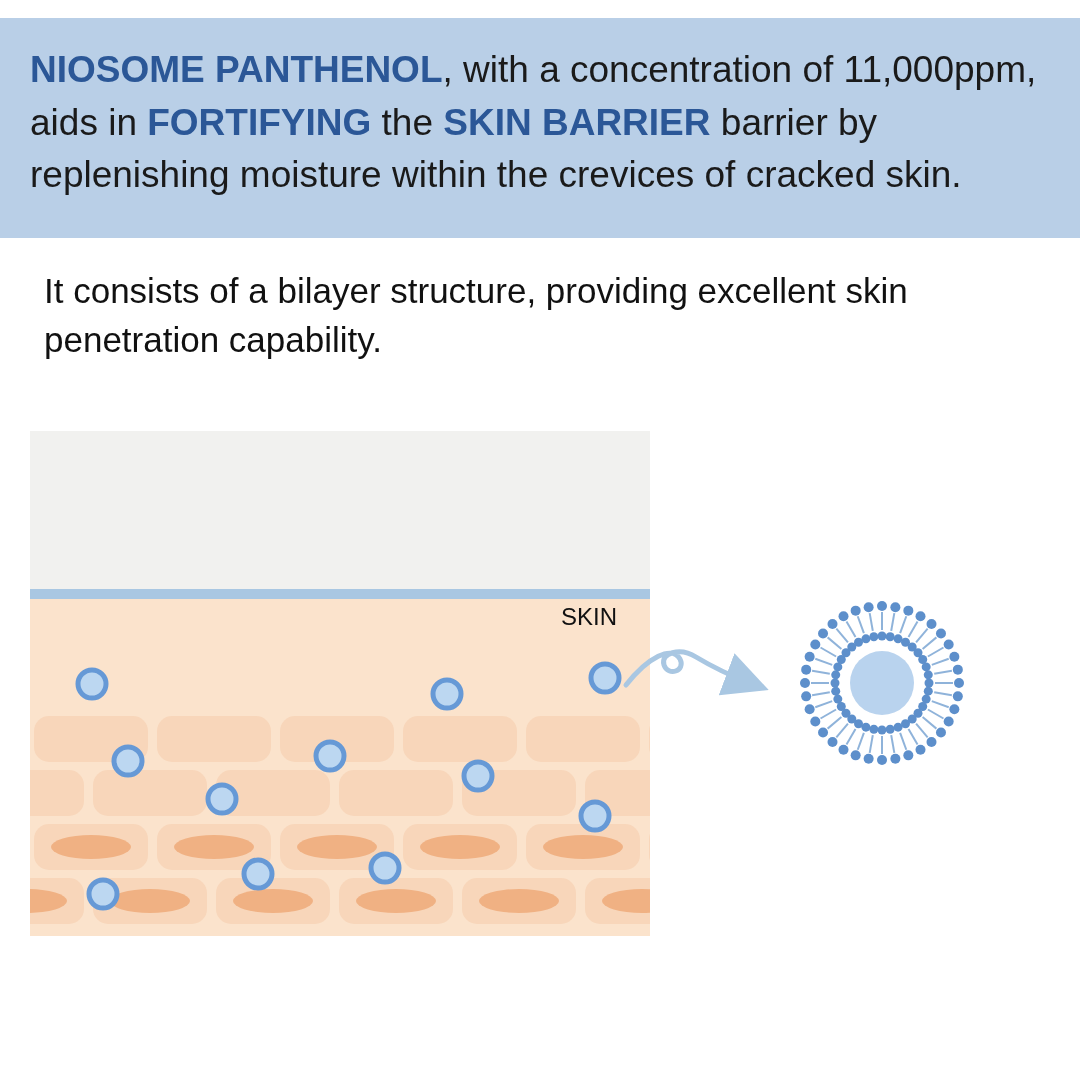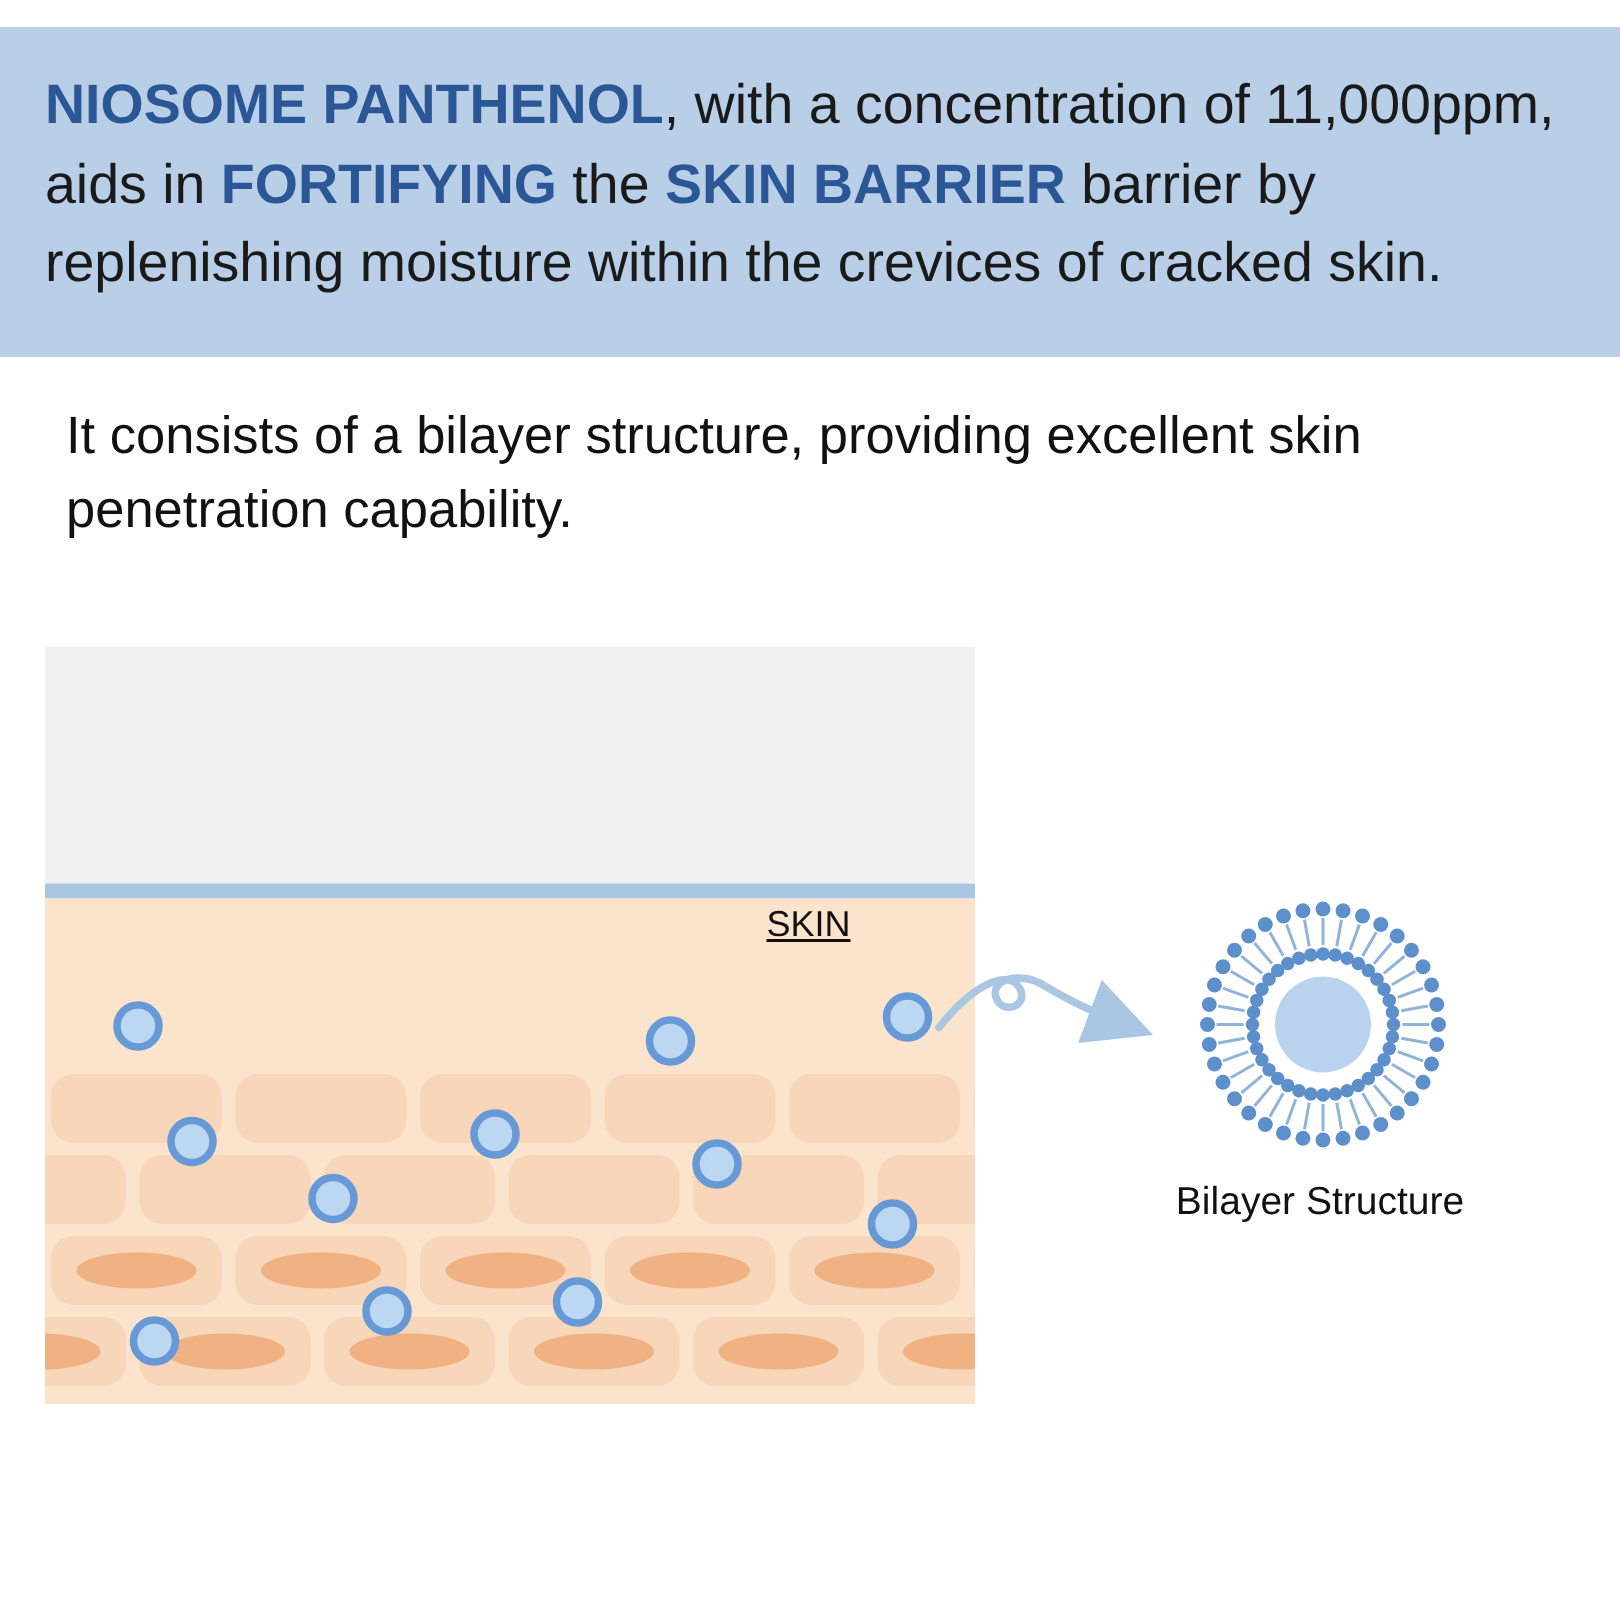--- a/index.html
+++ b/index.html
@@ -15,22 +15,22 @@
   }
   .banner-text{margin:0;font-size:37px;line-height:1.42;}
   .hl{color:#2b5797;font-weight:700;}
   .subtitle{
     margin:28px 30px 0 44px;
     font-size:35px;line-height:1.42;color:#111;
   }
   .diagram{position:relative;width:1080px;height:576px;margin-top:66px;}
   .skin-svg{position:absolute;left:30px;top:0;display:block;}
   .skin-label{
-    position:absolute;left:477px;top:172px;width:90px;
-    text-align:right;font-size:24px;color:#111;text-decoration:underline;
+    position:absolute;left:527px;top:172px;width:90px;
+    text-align:right;font-size:24px;color:#111;
   }
   .arrow-svg{position:absolute;left:622px;top:196px;}
   .bilayer-svg{position:absolute;left:782px;top:152px;}
   .bilayer-caption{
     position:absolute;left:735px;top:350px;width:290px;
     text-align:center;font-size:26px;line-height:1.5;color:#111;
   }
 </style>
 </head>
 <body>
@@ -219,16 +219,15 @@
         <circle cx="144.1655531769377" cy="83.92505326369357" r="4.5" fill="#5d8fcb"></circle>
         <line x1="149.80370890165315" y1="81.87293240373957" x2="166.7181760757995" y2="75.71656982387753" stroke="#8fb3da" stroke-width="2"></line>
         <circle cx="172.35633180051497" cy="73.66444896392352" r="5" fill="#5d8fcb"></circle>
         <circle cx="146.28596439157377" cy="91.83853564965428" r="4.5" fill="#5d8fcb"></circle>
         <line x1="152.19481090964703" y1="90.79664658365269" x2="169.92135046386676" y2="87.67097938564794" stroke="#8fb3da" stroke-width="2"></line>
         <circle cx="175.83019698194002" cy="86.62909031964637" r="5" fill="#5d8fcb"></circle>
       </g>
   </svg>
 
   <div class="bilayer-caption">
-    <div>Bilayer Structure</div>
   </div>
 
 </div>
 
 </body></html>

